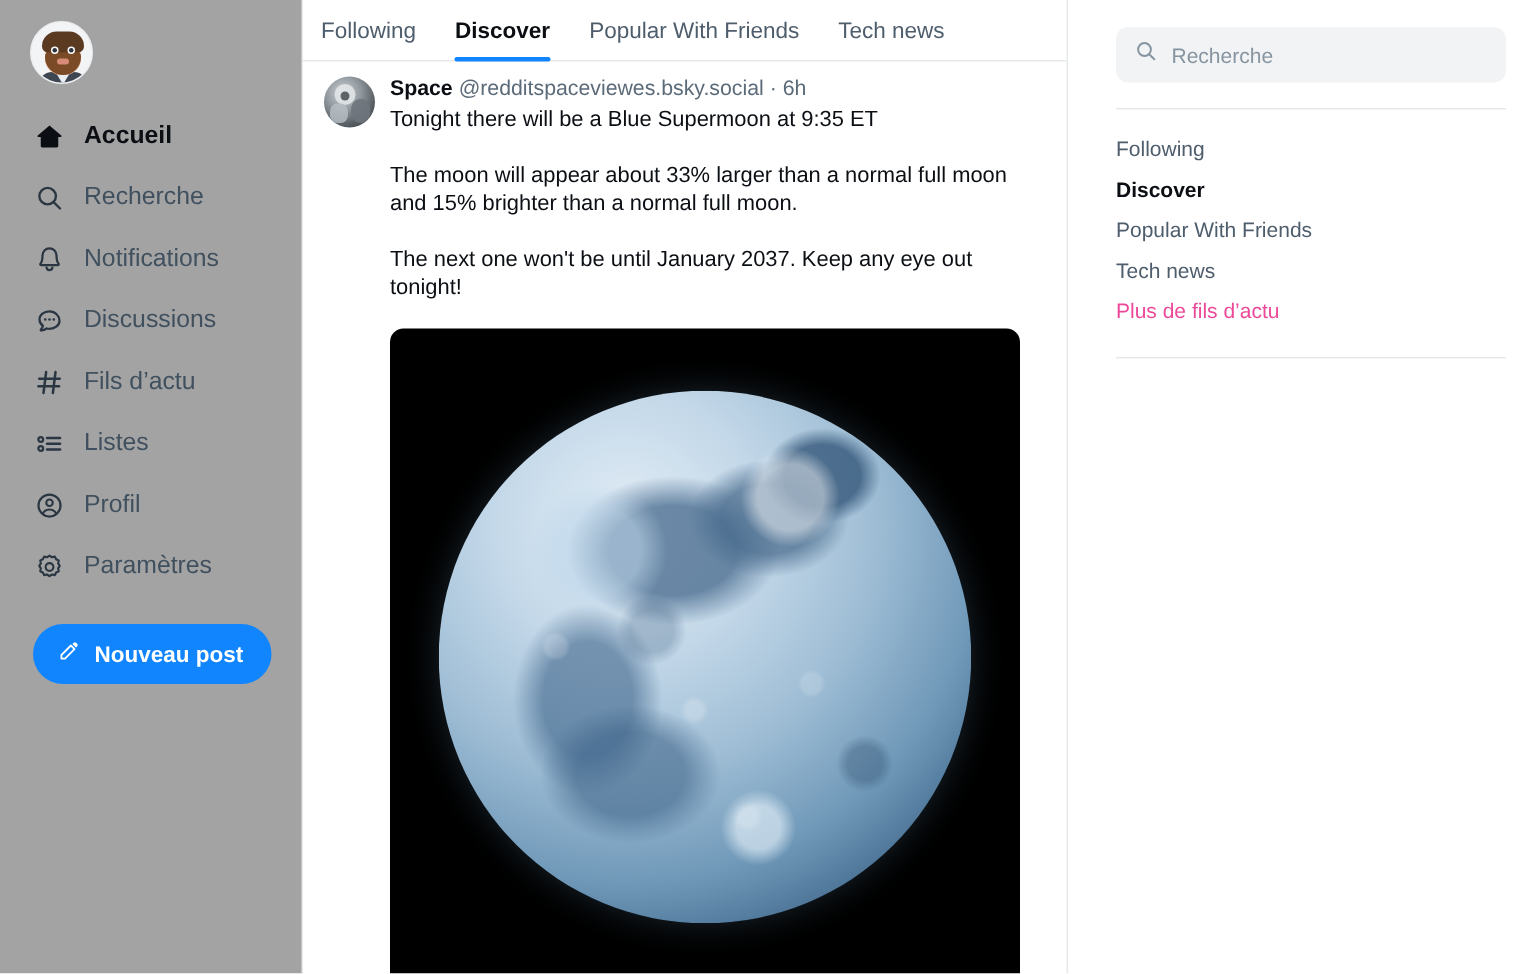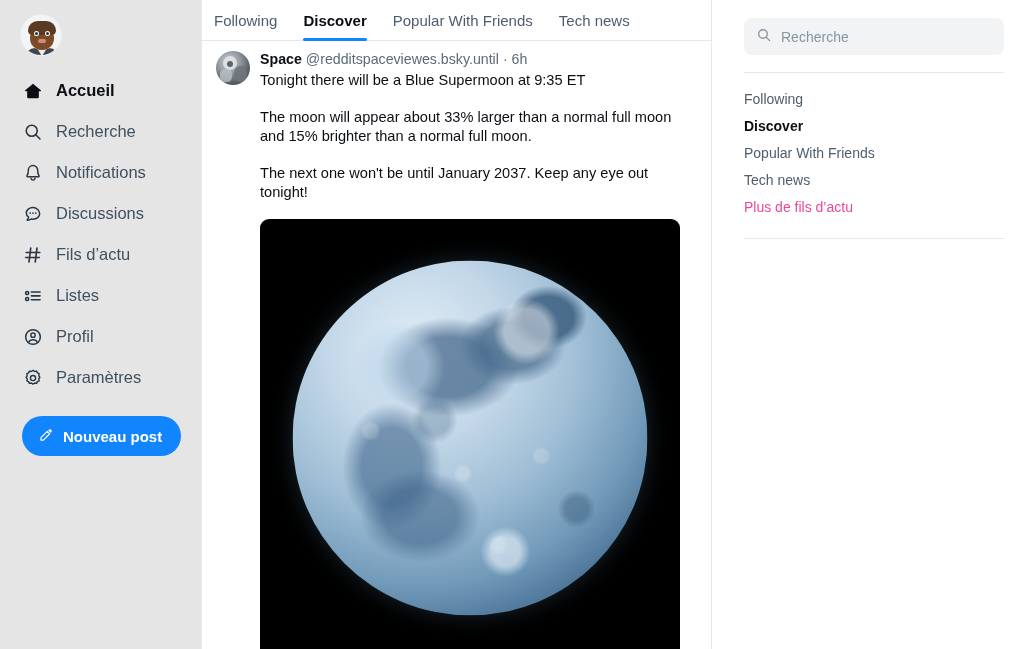--- a/index.html
+++ b/index.html
@@ -10,21 +10,21 @@
     color: #0b0f14;
     overflow: hidden;
   }
   .app { display: flex; width: 1024px; height: 649px; }
 
   
   .left-rail {
     width: 202px; flex: 0 0 202px;
     border-right: 1px solid #e6e9ec;
     padding: 12px 0 0 0;
-    background: #e5e5e5;
+    background: #a3a3a3;
     position: relative;
   }
   .avatar-wrap { padding: 2px 0 10px 20px; }
   .avatar {
     width: 42px; height: 42px; border-radius: 50%;
     background: #f3f4f6;
     border: 1px solid #eceff1;
     position: relative; overflow: hidden;
   }
   .av-face { position:absolute; left:9px; top:11px; width:24px; height:24px;
@@ -333,21 +333,21 @@
         <div class="post-avatar">
           <div class="pa-d1"></div>
           <div class="pa-d2"></div>
           <div class="pa-d3"></div>
           <div class="pa-d4"></div>
         </div>
 
         <div class="post-body">
           <div class="meta">
             <span class="name">Space</span>
-            <span class="handle">@redditspaceviewes.bsky.until</span>
+            <span class="handle">@redditspaceviewes.bsky.social</span>
             <span class="sep">·</span>
             <span class="handle">6h</span>
           </div>
 
           <div class="ptext">
             <p>Tonight there will be a Blue Supermoon at 9:35 ET</p>
             <p>The moon will appear about 33% larger than a normal full moon and 15% brighter than a normal full moon.</p>
             <p>The next one won't be until January 2037. Keep any eye out tonight!</p>
           </div>
 

